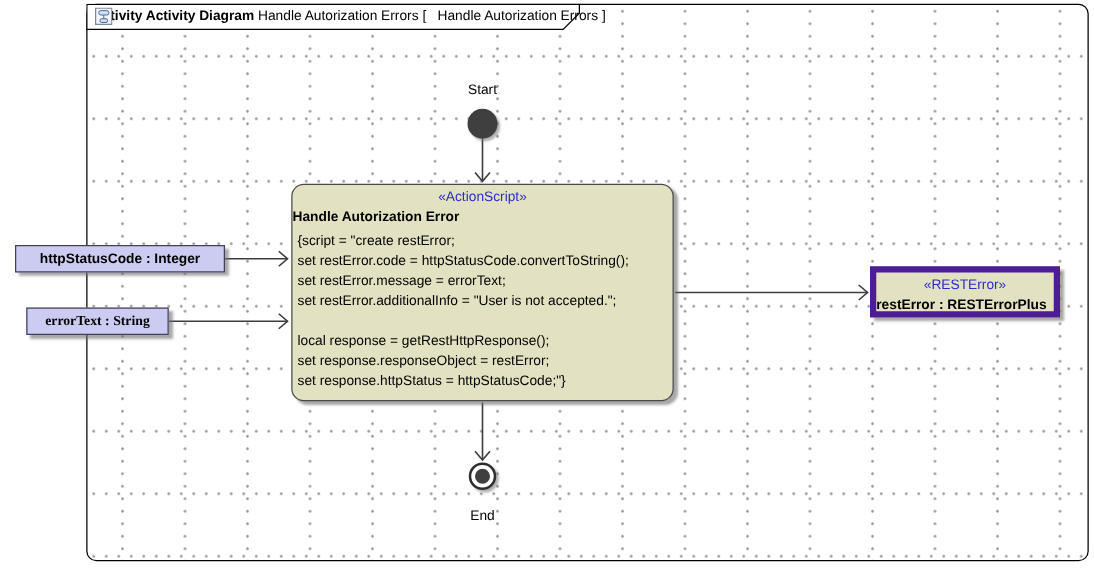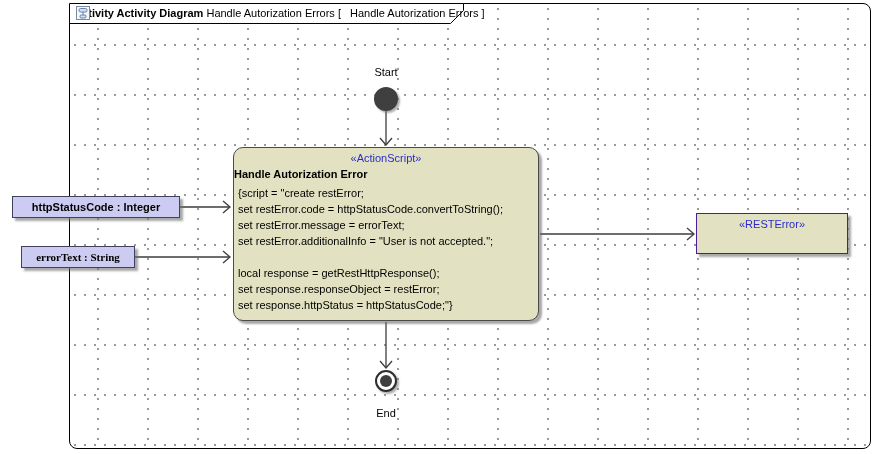--- a/index.html
+++ b/index.html
@@ -45,21 +45,21 @@
     text-align:left;
   }
   .param-node{
     background:#ccccf2;border:1px solid #41415e;
     text-align:center;font-weight:bold;
   }
   .param-1{left:12px;top:196px;width:168px;height:22px;line-height:21px;}
   .param-2{left:21px;top:246px;width:114px;height:22px;line-height:21px;font-family:Liberation Serif, serif;}
   .object-node{
     left:696px;top:213px;width:152px;height:41px;
-    background:#e2e2c2;border:1px solid #4c1d95;padding-top:3px;
+    background:#e2e2c2;border:5px solid #4c1d95;padding-top:3px;
   }
   .start-circle{
     left:374px;top:87px;width:24px;height:24px;border-radius:50%;
     background:#3f3f3f;box-shadow:2px 2px 2px rgba(110,110,110,0.55);
   }
   .end-circle{
     left:375px;top:370px;width:22px;height:22px;border-radius:50%;
     background:#fff;border:2px solid #2e2e2e;
     box-shadow:2px 2px 2px rgba(110,110,110,0.55);
     display:flex;align-items:center;justify-content:center;
@@ -137,18 +137,19 @@
 
 <div class="node param-node param-1 shadowed">
   <span>httpStatusCode : Integer</span>
 </div>
 <div class="node param-node param-2 shadowed">
   <span>errorText : String</span>
 </div>
 
 <div class="node object-node shadowed">
   <div class="stereotype">«RESTError»</div>
+  <div class="node-title">restError : RESTErrorPlus</div>
 </div>
 
 <div class="node end-circle">
   <div class="end-dot"></div>
 </div>
 <div class="node-label end-label">End</div>
 
 </body></html>

